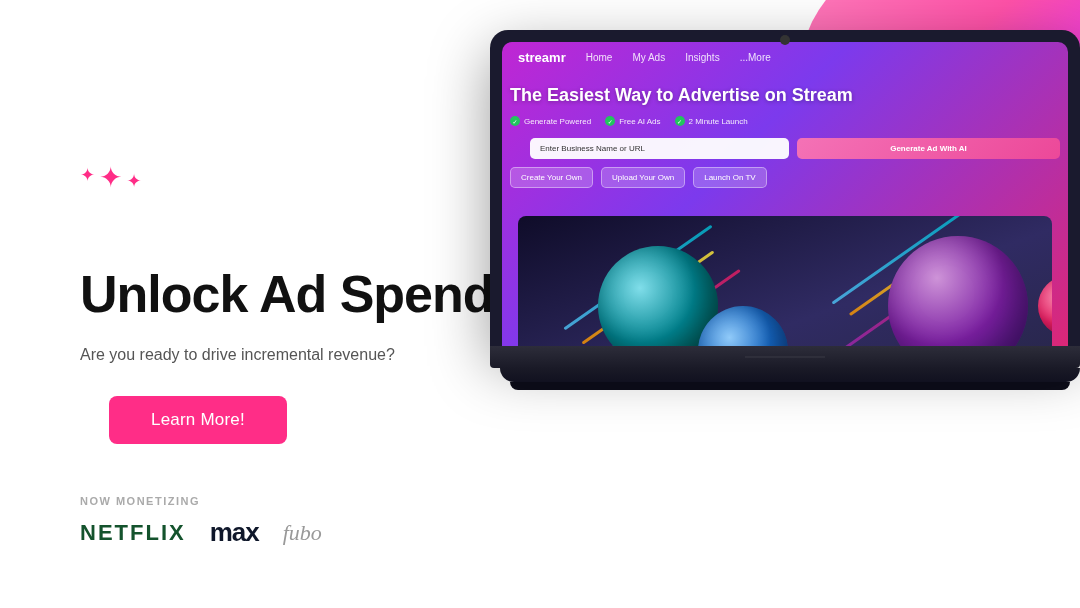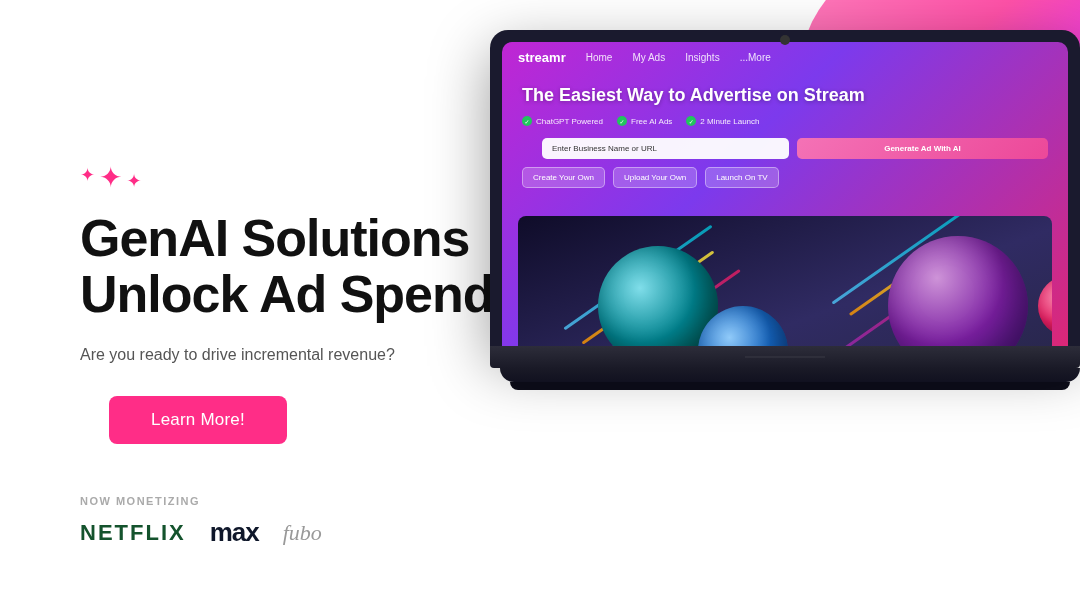--- a/index.html
+++ b/index.html
@@ -195,21 +195,21 @@
       font-weight: 700;
       color: #fff;
     }
 
     .screen-nav-item {
       font-size: 10px;
       color: rgba(255,255,255,0.85);
     }
 
     .screen-hero {
-      padding: 12px 20px;
+      padding: 12px 8px;
     }
 
     .screen-hero-title {
       font-size: 18px;
       font-weight: 800;
       color: #fff;
       margin-bottom: 10px;
       text-shadow: 0 1px 4px rgba(0,0,0,0.3);
     }
 
@@ -350,21 +350,21 @@
 
 <div class="left-panel">
 
   <div class="sparkles">
     <span class="sparkle sparkle-small">✦</span>
     <span class="sparkle">✦</span>
     <span class="sparkle sparkle-small" style="margin-top:8px;">✦</span>
   </div>
 
   <h1 class="headline">
-    <span>GenAI Solutions</span><br>
+    <br>
     <span>Unlock Ad Spend</span>
   </h1>
 
   <p class="subheadline">Are you ready to drive incremental revenue?</p>
 
   <button class="cta-button">Learn More!</button>
 </div>
 
 <div class="now-monetizing-section">
   <div class="now-monetizing-label">NOW MONETIZING</div>
@@ -390,21 +390,21 @@
           <span class="screen-nav-item">Insights</span>
           <span class="screen-nav-item">...More</span>
         </div>
 
         <div class="screen-hero">
           <div class="screen-hero-title">The Easiest Way to Advertise on Stream</div>
 
           <div class="screen-checks">
             <div class="screen-check">
               <div class="check-icon">✓</div>
-              <span>ChatGPT Powered</span>
+              <span>Generate Powered</span>
             </div>
             <div class="screen-check">
               <div class="check-icon">✓</div>
               <span>Free AI Ads</span>
             </div>
             <div class="screen-check">
               <div class="check-icon">✓</div>
               <span>2 Minute Launch</span>
             </div>
           </div>

